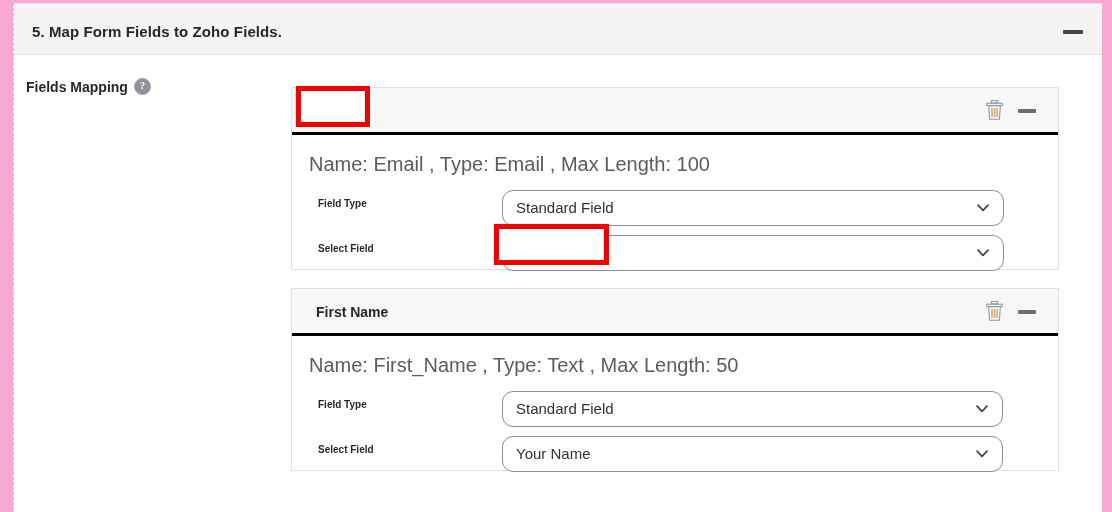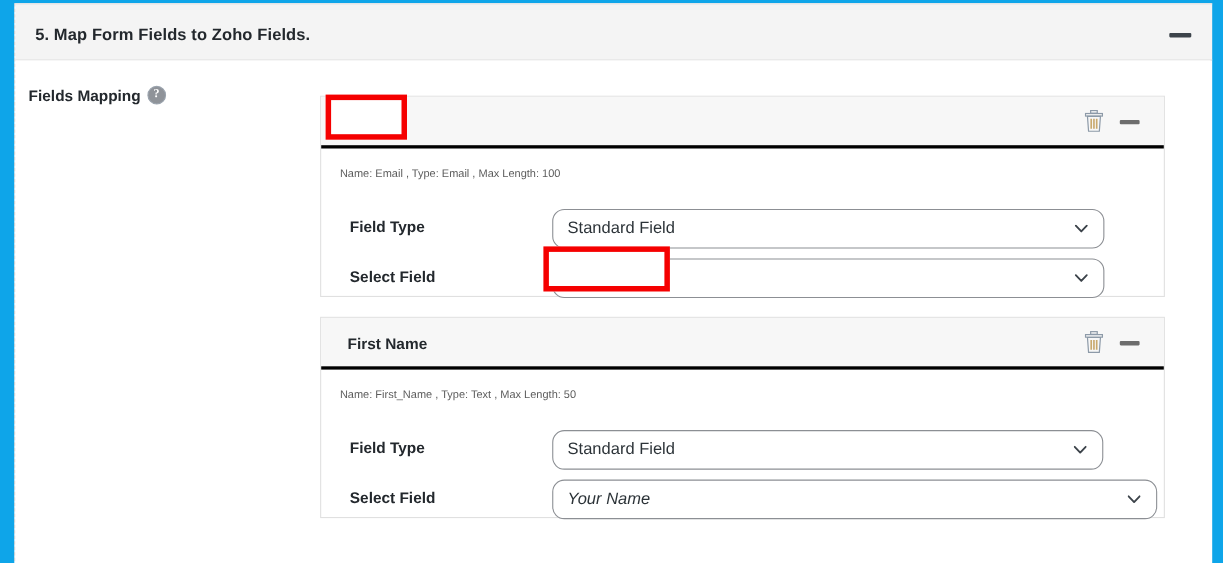--- a/index.html
+++ b/index.html
@@ -8,21 +8,21 @@
     width: 1112px; height: 512px;
     background: #ffffff;
     font-family: "Liberation Sans", sans-serif;
     overflow: hidden;
   }
 
   #root {
     position: relative;
     width: 1112px;
     height: 512px;
-    background: #0ea5e9;
+    background: #f9a8d4;
   }
 
   
   .panel {
     position: absolute;
     left: 13px;
     top: 3px;
     width: 1088px;
     height: 512px;
     background: #ffffff;
@@ -176,37 +176,37 @@
 
   .card-body {
     position: relative;
     padding: 0;
   }
 
   .meta-line {
     position: absolute;
     left: 17px;
     top: 18px;
-    font-size: 10px;
+    font-size: 20px;
     color: #5c5c5c;
     white-space: nowrap;
     font-family: "Liberation Sans", sans-serif;
   }
 
   .row {
     position: absolute;
     left: 0;
     width: 768px;
     height: 36px;
   }
   .row-label {
     position: absolute;
     left: 26px;
     top: 8px;
-    font-size: 14px;
+    font-size: 10px;
     font-weight: bold;
     color: #23282d;
     white-space: nowrap;
   }
   .select-box {
     position: absolute;
     left: 210px;
     top: 0;
     height: 36px;
     background: #ffffff;
@@ -326,21 +326,21 @@
                 <div class="row-label">Field Type</div>
                 <div class="select-box" style="width: 501px;">
                   <span class="select-value">Standard Field</span>
                   <svg class="chev" viewBox="0 0 12 8">
                     <path d="M1 1.2 L6 6.4 L11 1.2" fill="none" stroke="#3c434a" stroke-width="1.7" stroke-linecap="round" stroke-linejoin="round"></path>
                   </svg>
                 </div>
               </div>
               <div class="row" style="top: 100px;">
                 <div class="row-label">Select Field</div>
-                <div class="select-box" style="width: 550px; font-style: italic;">
+                <div class="select-box" style="width: 501px;">
                   <span class="select-value">Your Name</span>
                   <svg class="chev" viewBox="0 0 12 8">
                     <path d="M1 1.2 L6 6.4 L11 1.2" fill="none" stroke="#3c434a" stroke-width="1.7" stroke-linecap="round" stroke-linejoin="round"></path>
                   </svg>
                 </div>
               </div>
             </div>
           </div>
         </div>
 

